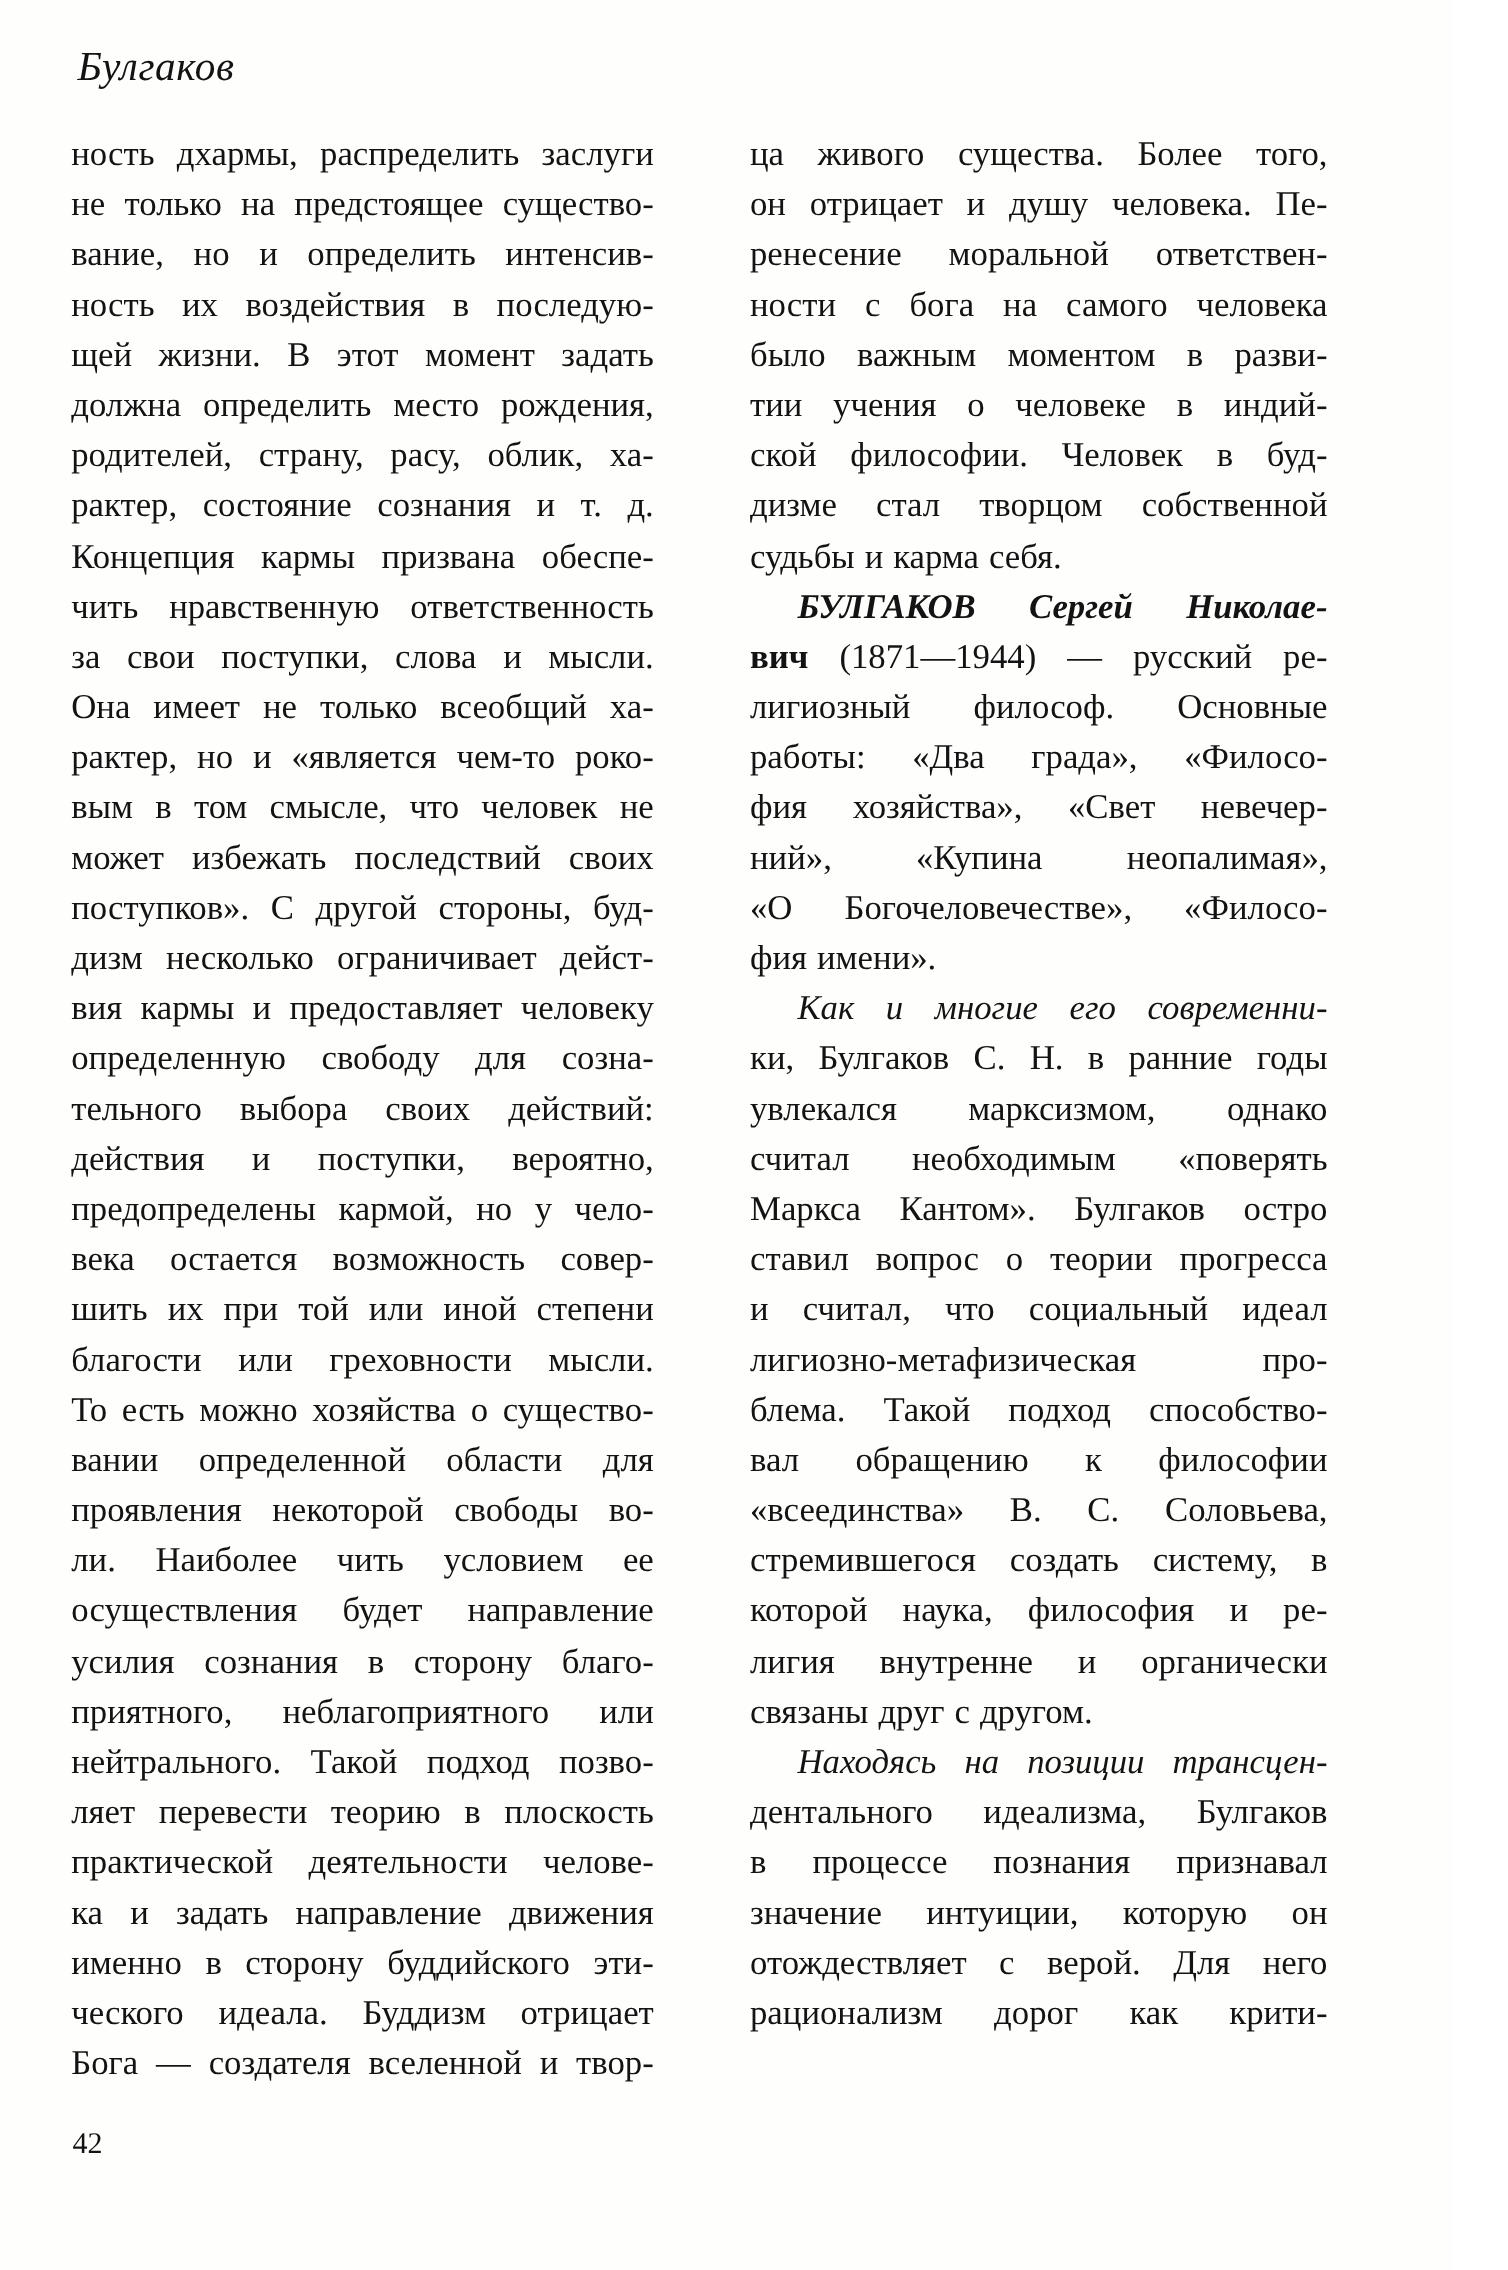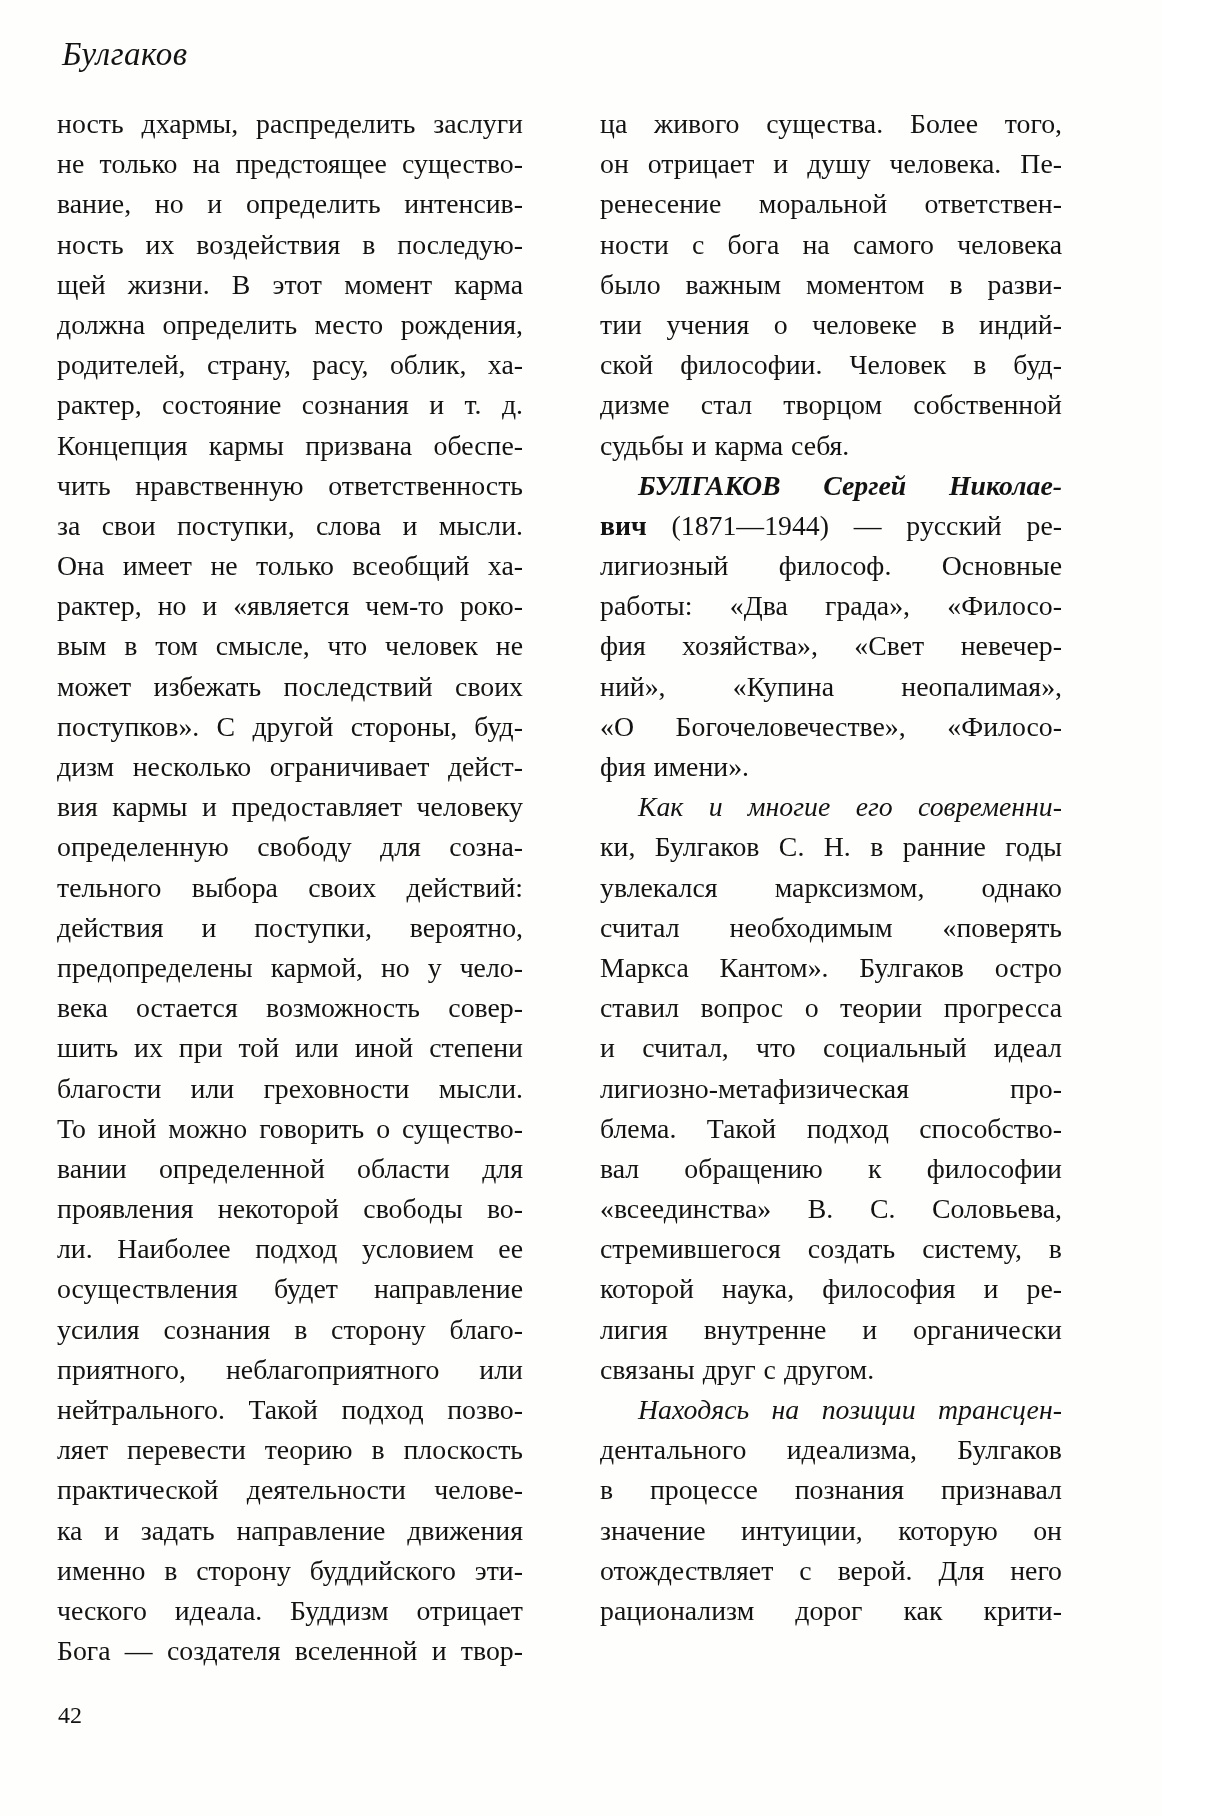--- a/index.html
+++ b/index.html
@@ -63,45 +63,45 @@
 <body>
 
 <div class="page">
   <div class="running-head">Булгаков</div>
 
   <div class="col col-left">
       <div class="line">ность дхармы, распределить заслуги</div>
       <div class="line">не только на предстоящее существо-</div>
       <div class="line">вание, но и определить интенсив-</div>
       <div class="line">ность их воздействия в последую-</div>
-      <div class="line">щей жизни. В этот момент карма</div>
+      <div class="line">щей жизни. В этот момент задать</div>
       <div class="line">должна определить место рождения,</div>
       <div class="line">родителей, страну, расу, облик, ха-</div>
       <div class="line">рактер, состояние сознания и т. д.</div>
       <div class="line">Концепция кармы призвана обеспе-</div>
       <div class="line">чить нравственную ответственность</div>
       <div class="line">за свои поступки, слова и мысли.</div>
       <div class="line">Она имеет не только всеобщий ха-</div>
       <div class="line">рактер, но и «является чем-то роко-</div>
       <div class="line">вым в том смысле, что человек не</div>
       <div class="line">может избежать последствий своих</div>
       <div class="line">поступков». С другой стороны, буд-</div>
       <div class="line">дизм несколько ограничивает дейст-</div>
       <div class="line">вия кармы и предоставляет человеку</div>
       <div class="line">определенную свободу для созна-</div>
       <div class="line">тельного выбора своих действий:</div>
       <div class="line">действия и поступки, вероятно,</div>
       <div class="line">предопределены кармой, но у чело-</div>
       <div class="line">века остается возможность совер-</div>
       <div class="line">шить их при той или иной степени</div>
       <div class="line">благости или греховности мысли.</div>
-      <div class="line">То иной можно говорить о существо-</div>
+      <div class="line">То есть можно хозяйства о существо-</div>
       <div class="line">вании определенной области для</div>
       <div class="line">проявления некоторой свободы во-</div>
-      <div class="line">ли. Наиболее подход условием ее</div>
+      <div class="line">ли. Наиболее чить условием ее</div>
       <div class="line">осуществления будет направление</div>
       <div class="line">усилия сознания в сторону благо-</div>
       <div class="line">приятного, неблагоприятного или</div>
       <div class="line">нейтрального. Такой подход позво-</div>
       <div class="line">ляет перевести теорию в плоскость</div>
       <div class="line">практической деятельности челове-</div>
       <div class="line">ка и задать направление движения</div>
       <div class="line">именно в сторону буддийского эти-</div>
       <div class="line">ческого идеала. Буддизм отрицает</div>
       <div class="line">Бога — создателя вселенной и твор-</div>

